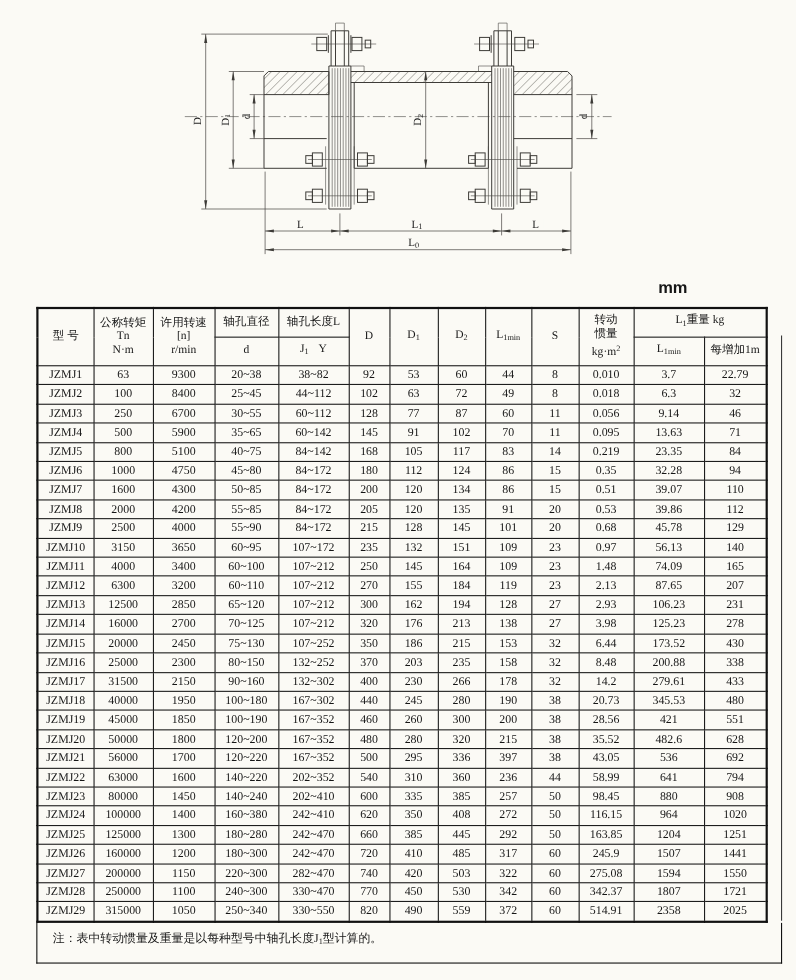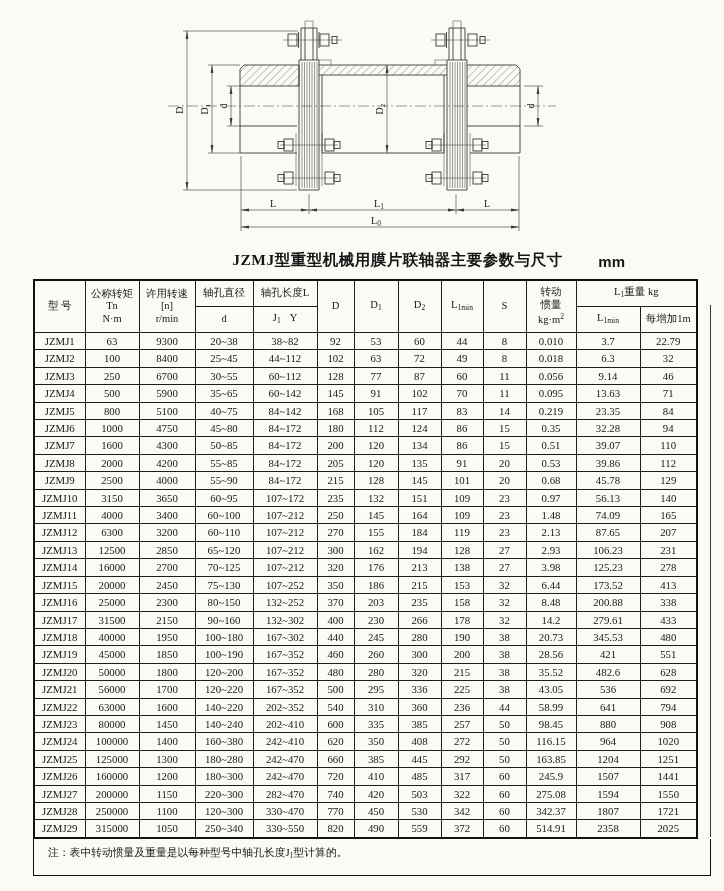--- a/index.html
+++ b/index.html
@@ -186,21 +186,20 @@
       <rect x="480" y="191" width="14" height="9" fill="#fbfaf5"></rect>
       <rect x="370" y="208" width="18" height="9" fill="#fbfaf5"></rect>
       <text class="dimtxt" x="273" y="199" text-anchor="middle">L</text>
       <text class="dimtxt" x="379" y="199" text-anchor="middle"><tspan>L</tspan><tspan font-size="7.5" dy="1.5">1</tspan></text>
       <text class="dimtxt" x="487" y="199" text-anchor="middle">L</text>
       <text class="dimtxt" x="376" y="216" text-anchor="middle"><tspan>L</tspan><tspan font-size="7.5" dy="1.5">0</tspan></text>
     </g>
   </svg>
 
   <div class="title-row">
-    <div class="doc-title">JZMJ型重型机械用膜片联轴器主要参数与尺寸</div>
     <div class="unit">mm</div>
   </div>
 
   <div class="tblwrap">
     <div class="side-line"></div>
     <table>
       <colgroup>
         <col style="width:51px">
           <col style="width:54px">
           <col style="width:56px">
@@ -466,21 +465,21 @@
             <td>2450</td>
             <td>75~130</td>
             <td>107~252</td>
             <td>350</td>
             <td>186</td>
             <td>215</td>
             <td>153</td>
             <td>32</td>
             <td>6.44</td>
             <td>173.52</td>
-            <td>413</td>
+            <td>430</td>
           </tr>
           <tr>
             <td>JZMJ16</td>
             <td>25000</td>
             <td>2300</td>
             <td>80~150</td>
             <td>132~252</td>
             <td>370</td>
             <td>203</td>
             <td>235</td>
@@ -552,21 +551,21 @@
           </tr>
           <tr>
             <td>JZMJ21</td>
             <td>56000</td>
             <td>1700</td>
             <td>120~220</td>
             <td>167~352</td>
             <td>500</td>
             <td>295</td>
             <td>336</td>
-            <td>225</td>
+            <td>397</td>
             <td>38</td>
             <td>43.05</td>
             <td>536</td>
             <td>692</td>
           </tr>
           <tr>
             <td>JZMJ22</td>
             <td>63000</td>
             <td>1600</td>
             <td>140~220</td>
@@ -652,21 +651,21 @@
             <td>322</td>
             <td>60</td>
             <td>275.08</td>
             <td>1594</td>
             <td>1550</td>
           </tr>
           <tr>
             <td>JZMJ28</td>
             <td>250000</td>
             <td>1100</td>
-            <td>120~300</td>
+            <td>240~300</td>
             <td>330~470</td>
             <td>770</td>
             <td>450</td>
             <td>530</td>
             <td>342</td>
             <td>60</td>
             <td>342.37</td>
             <td>1807</td>
             <td>1721</td>
           </tr>

